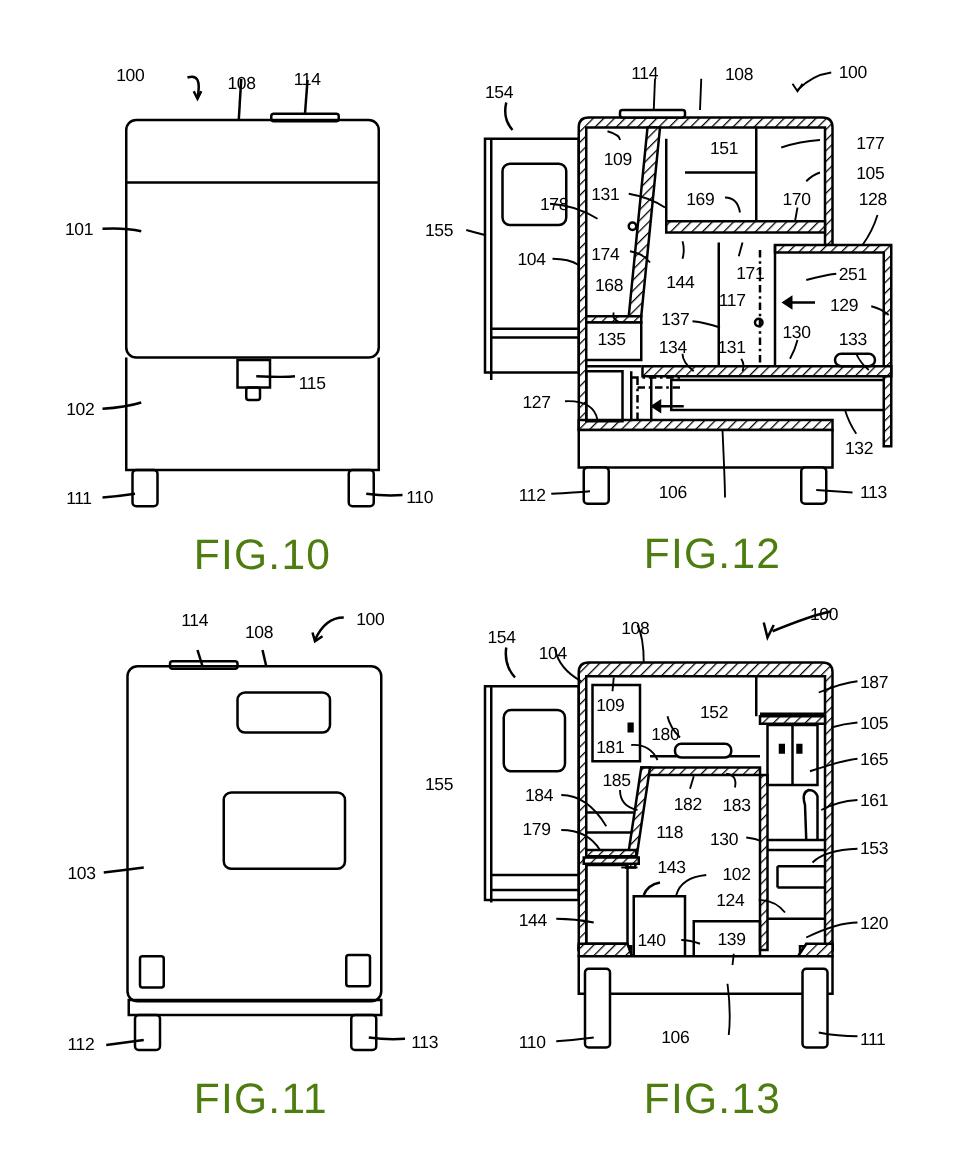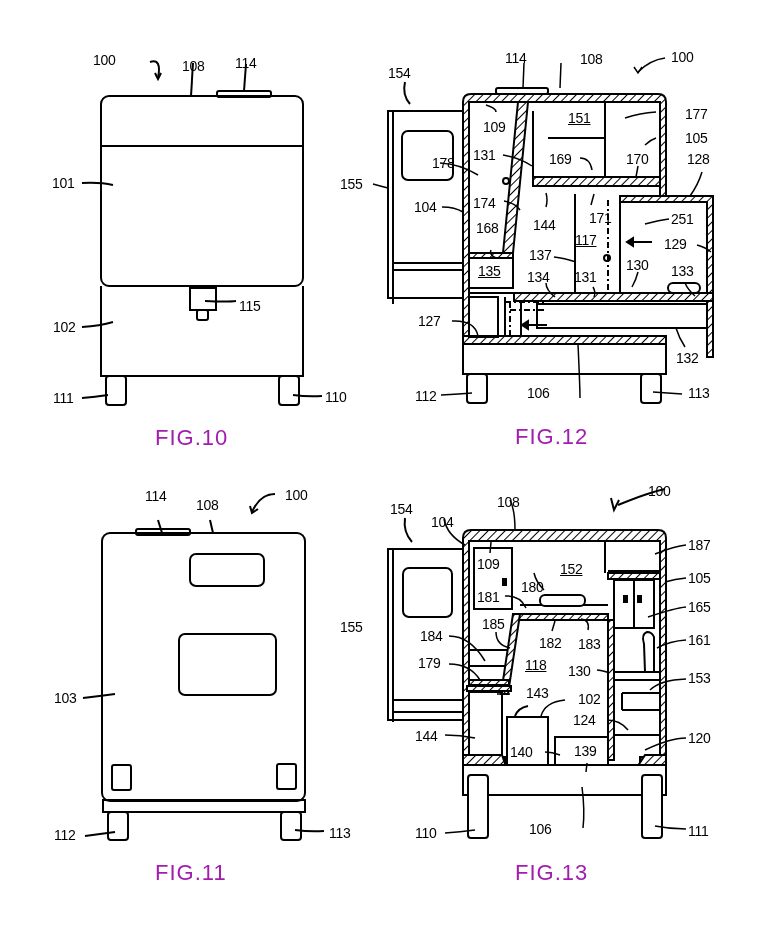--- a/index.html
+++ b/index.html
@@ -1,20 +1,20 @@
 <!DOCTYPE html>
 <html><head>
 <meta charset="utf-8">
 <style>
   html,body{margin:0;padding:0;background:#fff;}
   body{width:762px;height:933px;position:relative;overflow:hidden;font-family:"Liberation Sans",sans-serif;}
   svg{position:absolute;left:0;top:0;}
   .lbl{position:absolute;font-size:14px;color:#000;line-height:1;white-space:nowrap;letter-spacing:-0.3px;}
-  .u{text-decoration:underline;}
-  .fig{position:absolute;font-size:22px;letter-spacing:1px;color:#a21caf;line-height:1;}
+  .u{}
+  .fig{position:absolute;font-size:34px;letter-spacing:1px;color:#4d7c0f;line-height:1;}
 </style>
 </head>
 <body>
 
 <svg width="762" height="933" viewBox="0 0 762 933">
   <defs>
     <pattern id="hatch" patternUnits="userSpaceOnUse" width="6" height="6" patternTransform="rotate(45)">
       <rect width="6" height="6" fill="#fff"></rect>
       <line x1="0" y1="0" x2="0" y2="6" stroke="#000" stroke-width="2"></line>
     </pattern>

